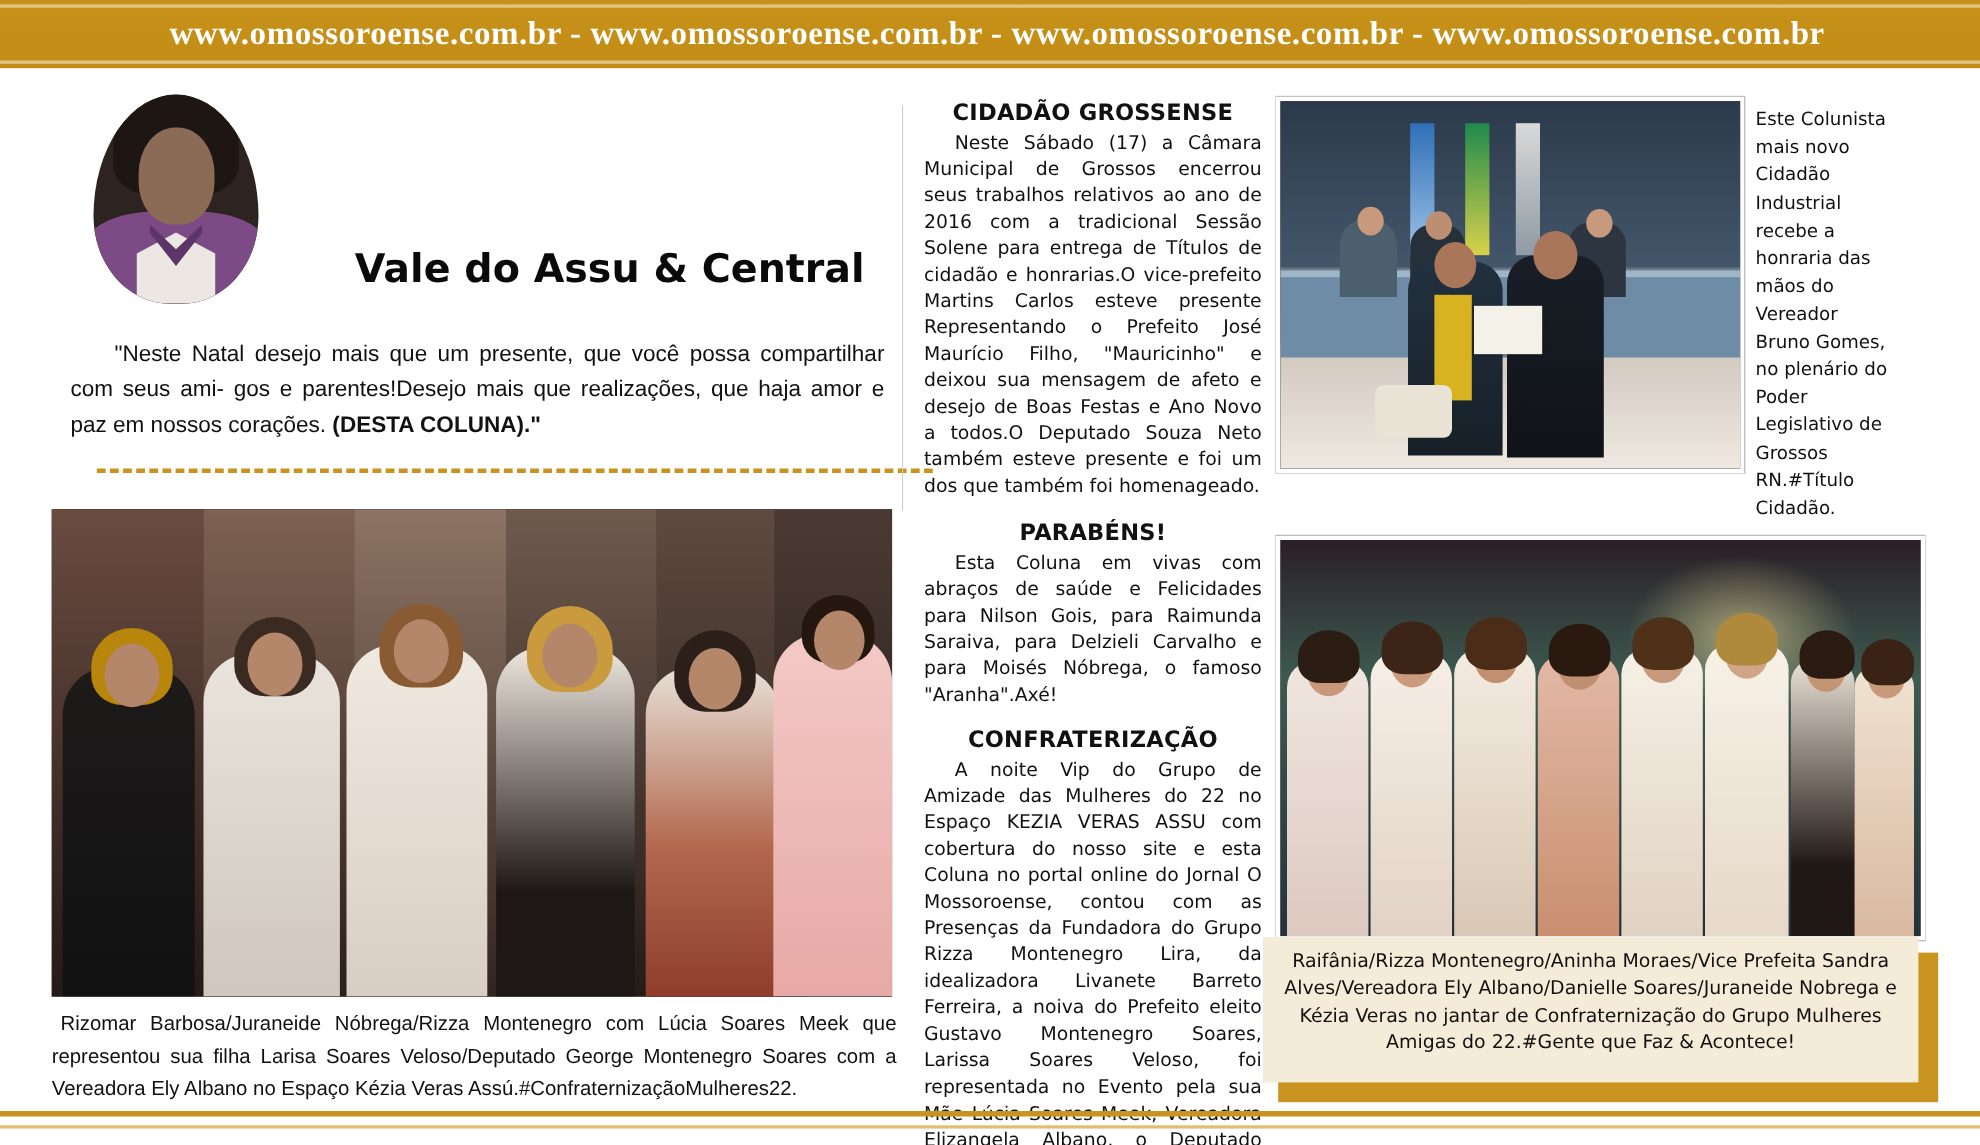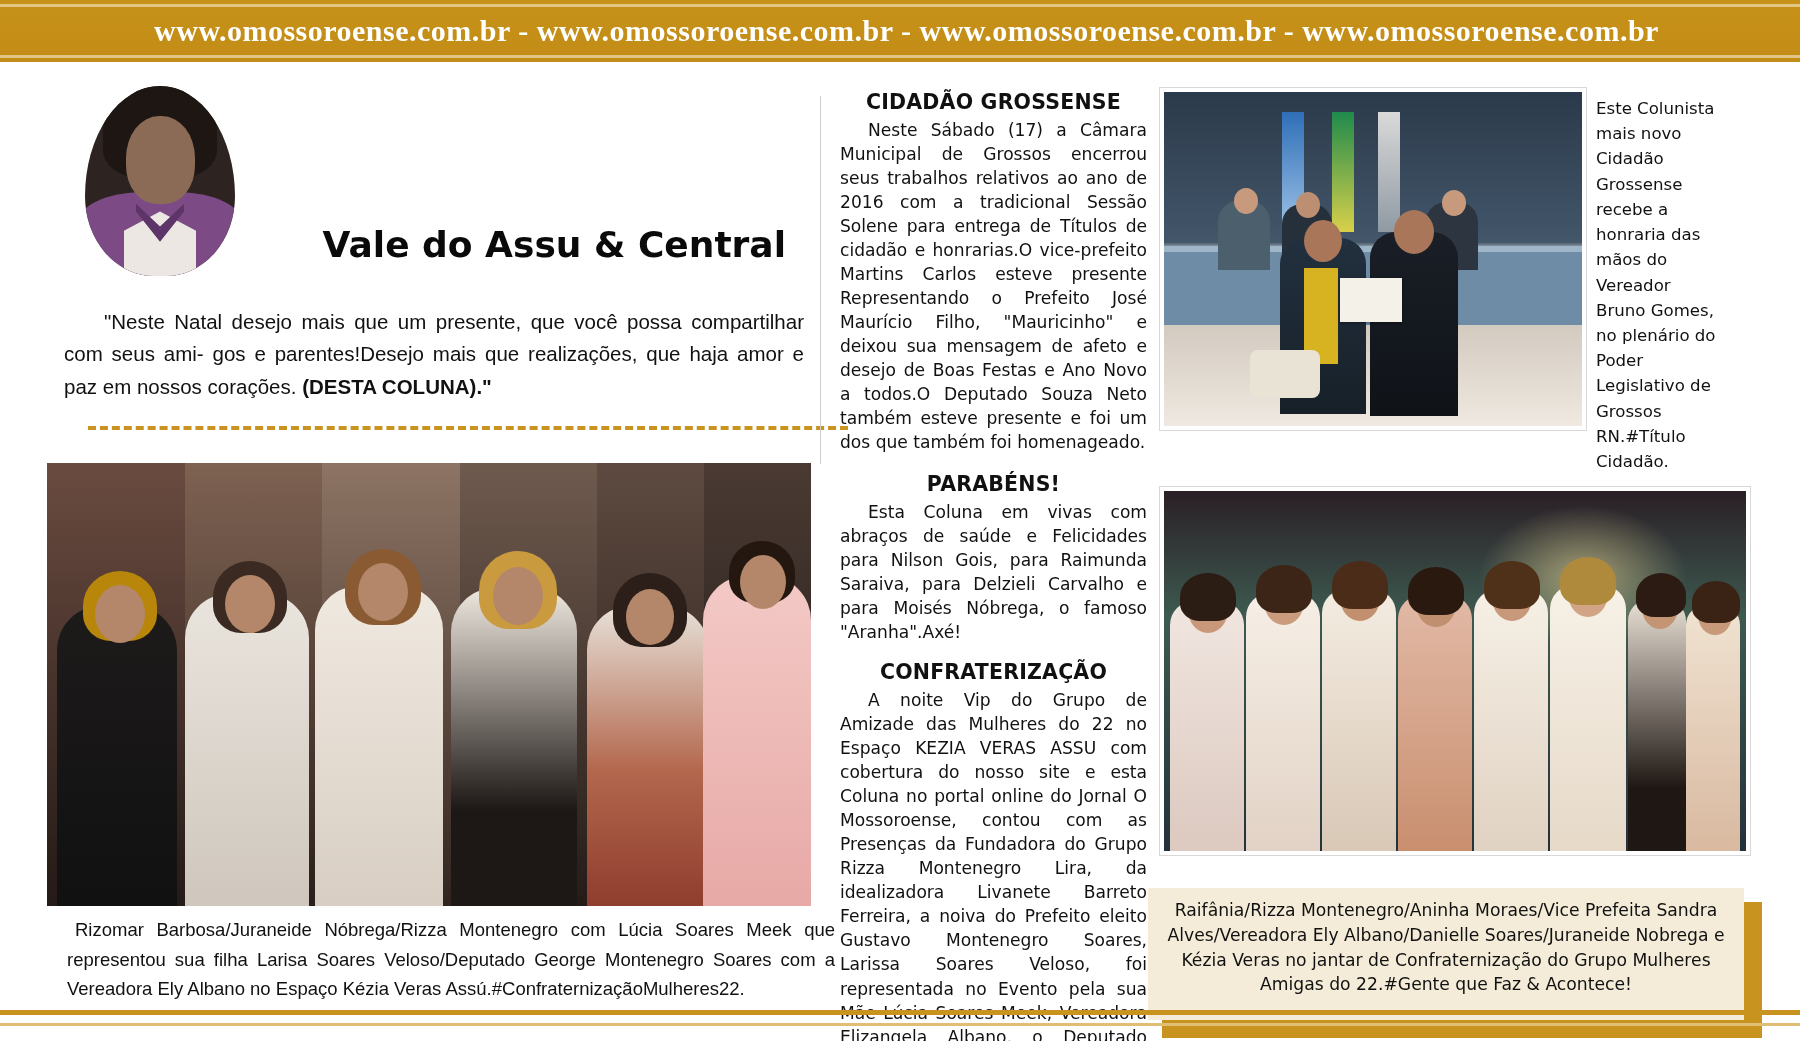--- a/index.html
+++ b/index.html
@@ -186,21 +186,20 @@
   .caption {
     font-size: 18.5px;
     line-height: 1.6;
     color: #111;
     text-align: justify;
   }
   .caption-left {
     position: absolute;
     left: 47px; top: 915px;
     width: 768px;
-    margin-left: 20px;
   }
   .caption-left .lead { display:inline-block; width: 8px; }
 
   
   .col-center {
     position: absolute;
     left: 840px; top: 90px;
     width: 307px;
     color: #111;
   }
@@ -280,21 +279,20 @@
     position:absolute; left:54%; top:4%; width:36%; height:40%;
     background: radial-gradient(ellipse at center, rgba(255,230,160,.55), rgba(255,230,160,0) 70%);
   }
 
   
   .caption-br-wrap {
     position: absolute;
     left: 1148px; top: 852px;
     width: 606px;
     height: 140px;
-    margin-top: 36px;
   }
   .cbr-shadow {
     position:absolute; left: 14px; top: 14px; right: -8px; bottom: -10px;
     background: #c8931e;
   }
   .cbr-box {
     position:absolute; left:0; top:0; right:10px; bottom:8px;
     background: #f4ecd8;
     padding: 10px 14px;
     box-sizing: border-box;
@@ -410,21 +408,21 @@
     <div style="position:absolute;left:140px;top:176px;width:34px;height:96px;background:#d8b321;"></div>
 
     <div style="position:absolute;left:206px;top:140px;width:88px;height:184px;background:linear-gradient(#1a1f27,#0f1318);border-radius:26px 26px 0 0;"></div>
     <div style="position:absolute;left:230px;top:118px;width:40px;height:44px;border-radius:50%;background:#a9765a;"></div>
 
     <div style="position:absolute;left:176px;top:186px;width:62px;height:44px;background:#f4f1e8;box-shadow:0 1px 3px rgba(0,0,0,.4);"></div>
 
     <div style="position:absolute;left:86px;top:258px;width:70px;height:48px;background:#e9e3d6;border-radius:8px;"></div>
   </div>
 
-  <div class="col-right-narrow">Este Colunista mais novo Cidadão Grossense recebe a honraria das mãos do Vereador Bruno Gomes, no plenário do Poder Legislativo de Grossos RN.#Título Cidadão.</div>
+  <div class="col-right-narrow">Este Colunista mais novo Cidadão Industrial recebe a honraria das mãos do Vereador Bruno Gomes, no plenário do Poder Legislativo de Grossos RN.#Título Cidadão.</div>
 
   <div class="photo-br">
     <div class="br-bg"></div>
     <div class="br-glow"></div>
 
     <div style="position:absolute;left:6px;bottom:0;width:74px;height:250px;background:linear-gradient(#f0e6e0,#dcc9c0);border-radius:24px 24px 0 0;"></div>
     <div style="position:absolute;left:24px;bottom:218px;width:40px;height:46px;border-radius:50%;background:#c9977a;"></div>
     <div style="position:absolute;left:16px;bottom:230px;width:56px;height:48px;border-radius:50% 50% 36% 36%;background:#2b1c14;"></div>
 
     <div style="position:absolute;left:82px;bottom:0;width:74px;height:258px;background:linear-gradient(#f6efe6,#e2d2c5);border-radius:24px 24px 0 0;"></div>

